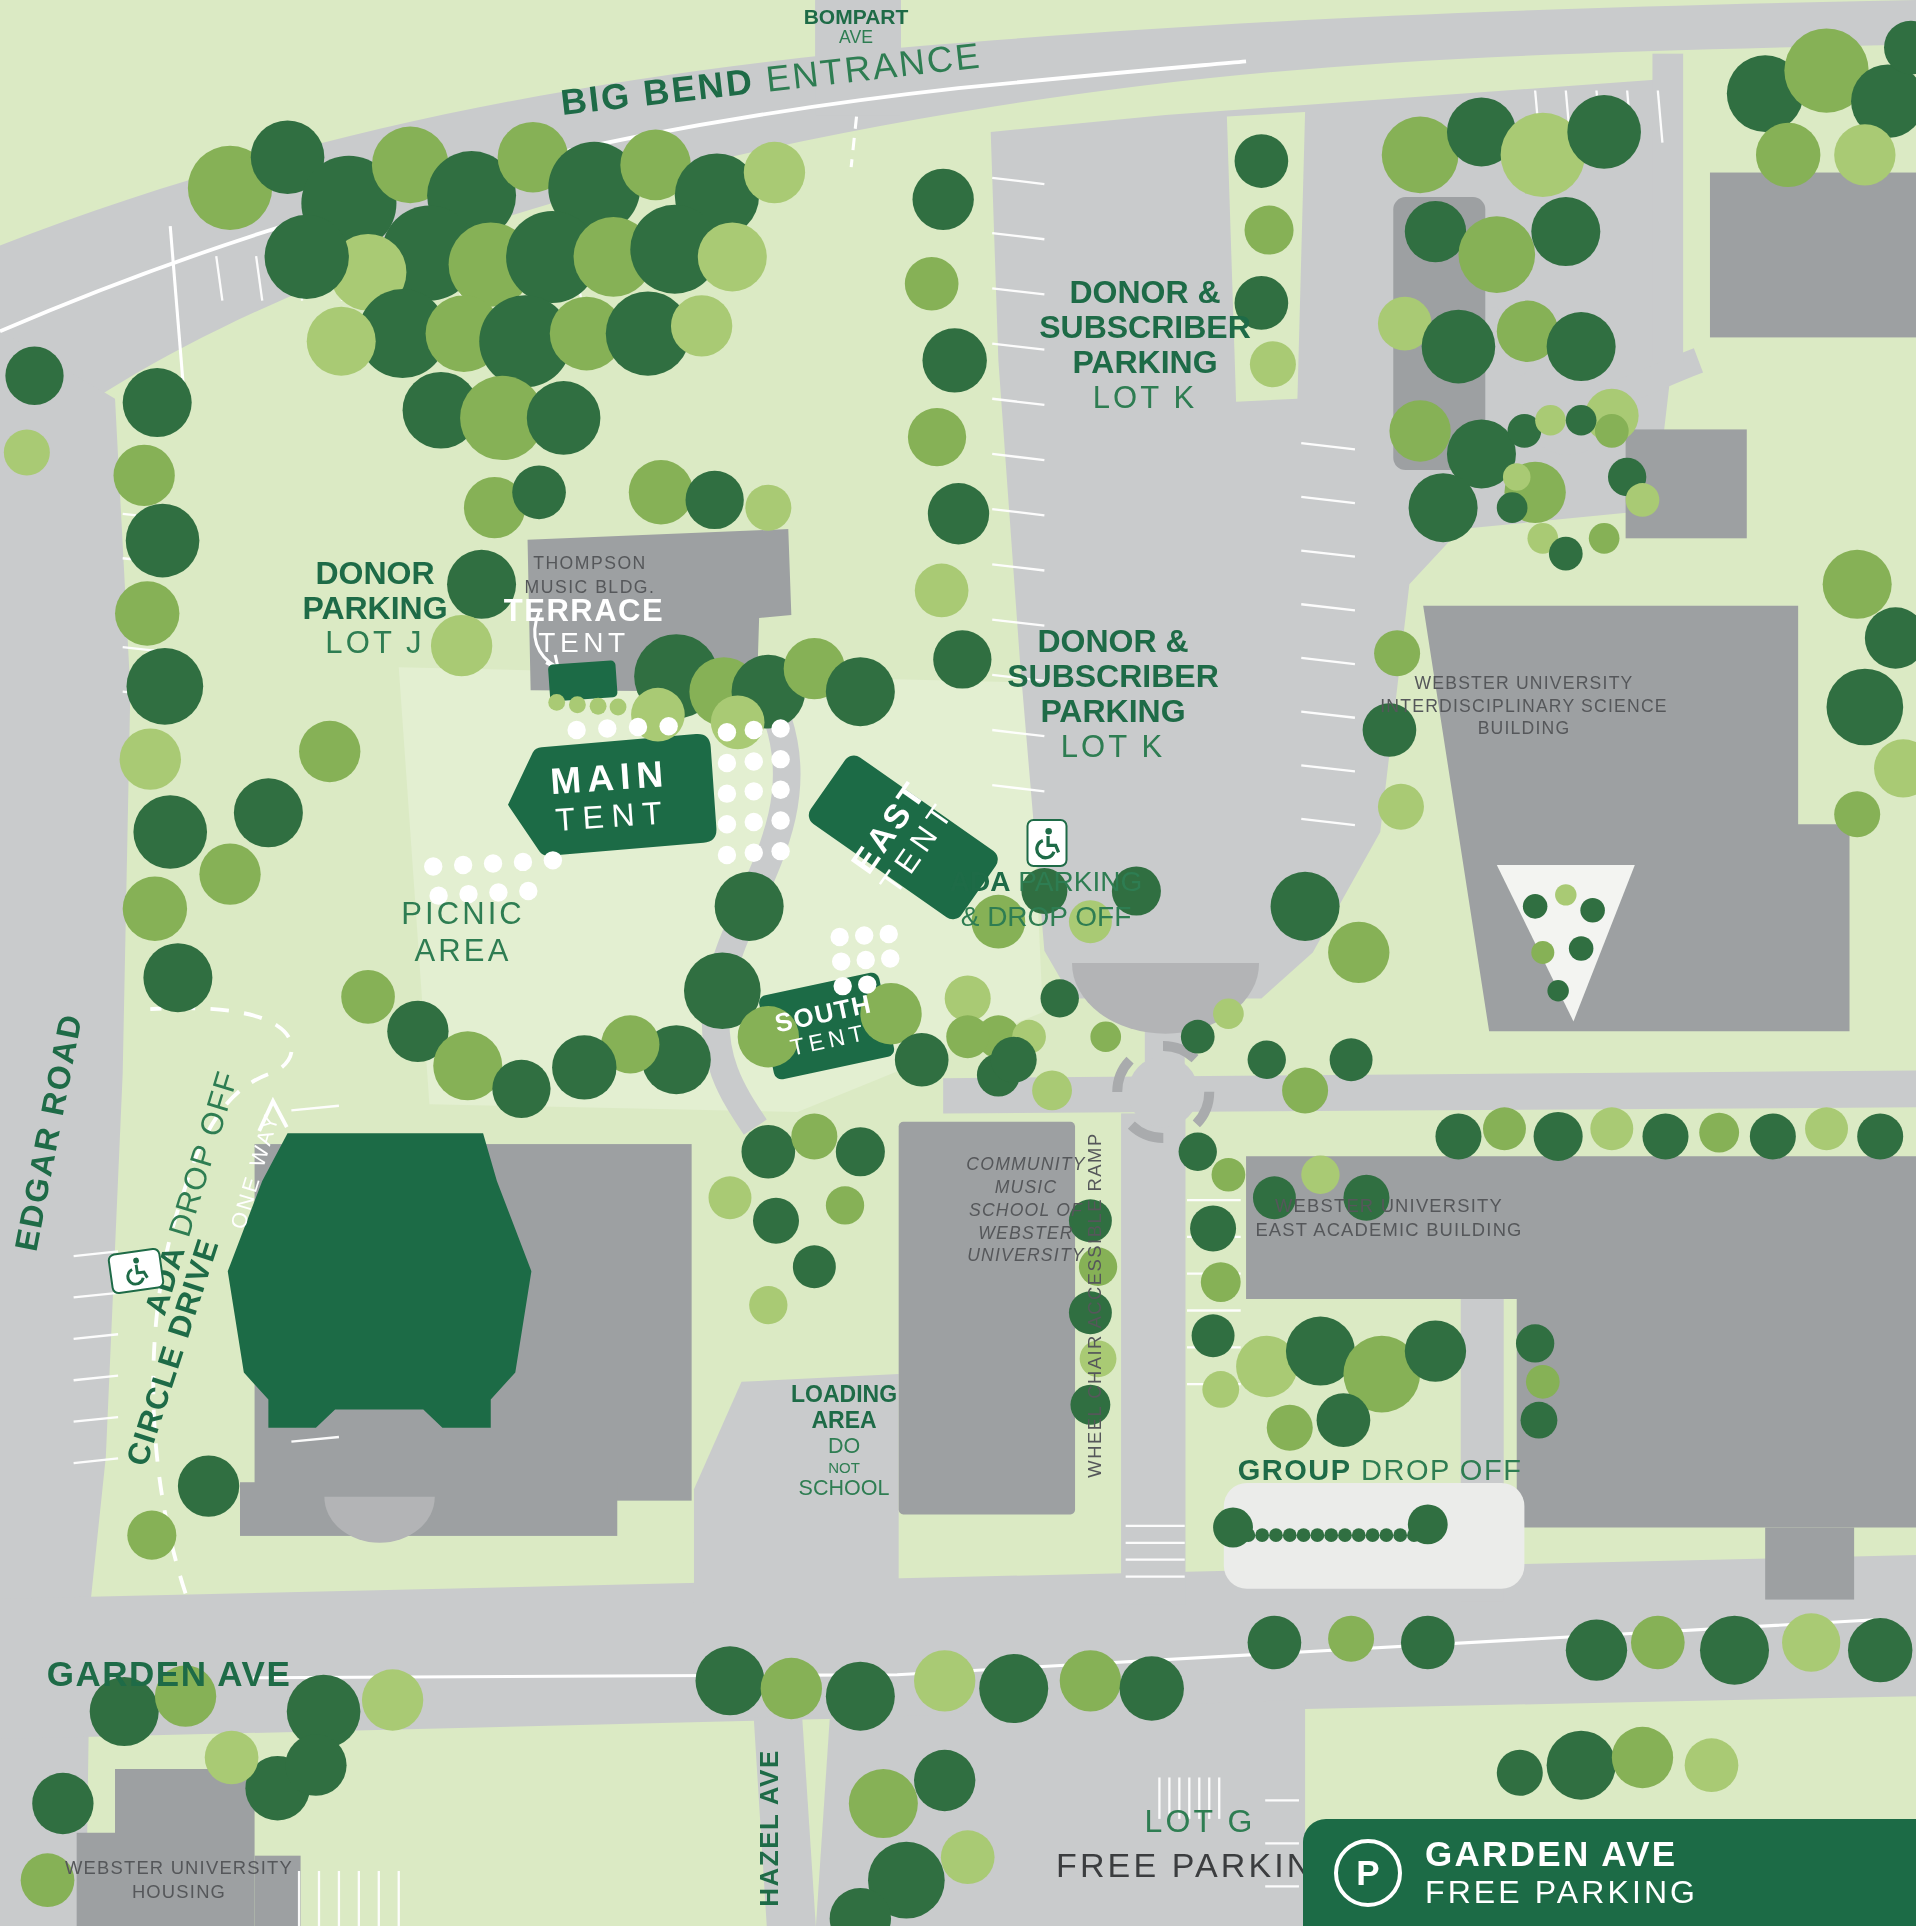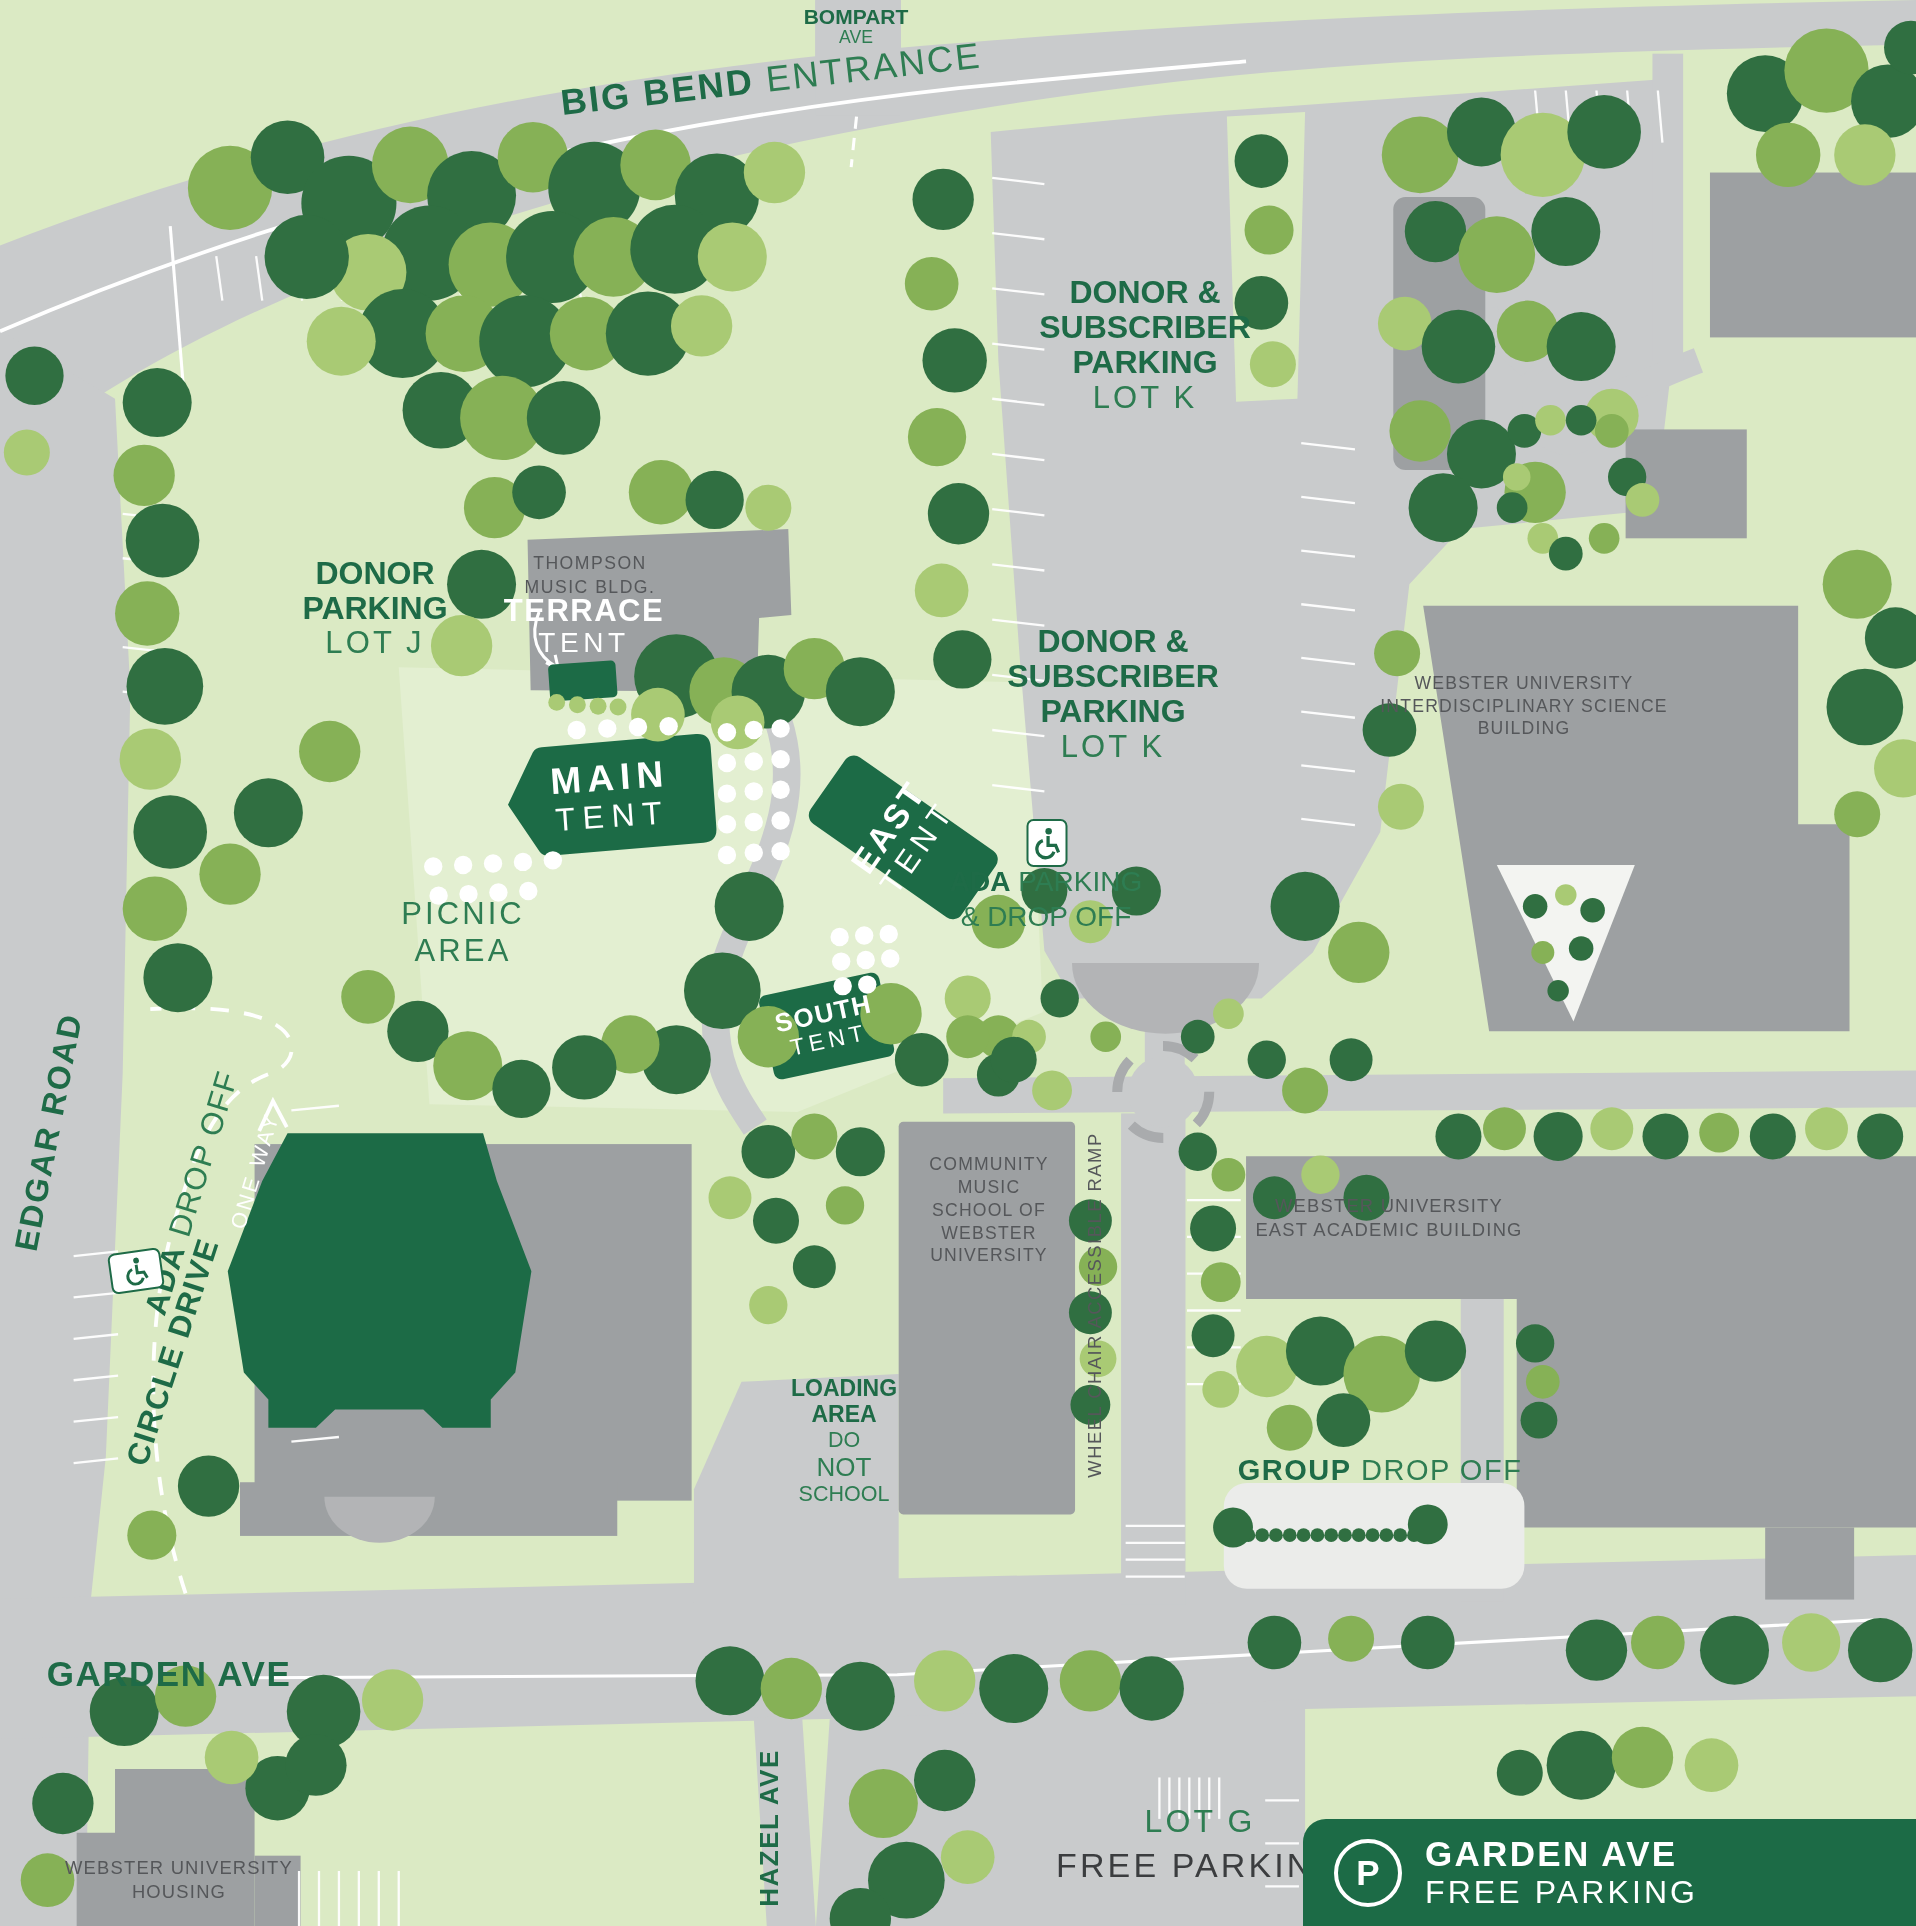--- a/index.html
+++ b/index.html
@@ -561,33 +561,33 @@
 
 <div class="iconbox" style="left:136px;top:1271px;width:49px;height:37px;transform:translate(-50%,-50%) rotate(-8deg);">
   <svg width="26" height="29" viewBox="0 0 24 28">
         <circle cx="13" cy="4" r="2.8" fill="#1e6b47"></circle>
   <path d="M12.5 8 L12.5 16 L19 16 L21.5 22" stroke="#1e6b47" stroke-width="2.8" fill="none"></path>
   <path d="M8 12 A7.5 7.5 0 1 0 17.5 21.5" stroke="#1e6b47" stroke-width="2.8" fill="none"></path>
       </svg>
     </div>
 
 
-<div class="lbl gray" style="left:989px;top:1210px;font-size:17.6px;letter-spacing:1.2px;line-height:1.3;">
+<div class="lbl gray" style="left:1026px;top:1210px;font-size:17.6px;letter-spacing:1.2px;line-height:1.3;font-style:italic;">
   <div>COMMUNITY</div>
       <div>MUSIC</div>
   <div>SCHOOL OF</div>
       <div>WEBSTER</div>
   <div>UNIVERSITY</div>
     </div>
 
 <div class="lbl" style="left:844px;top:1441px;font-size:23px;line-height:1.15;">
   <div class="b">LOADING</div>
       <div class="b">AREA</div>
   <div class="r" style="font-size:21.5px">DO</div>
-  <div class="r" style="font-size:26px">NOT</div>
+  <div class="r" style="font-size:15px">NOT</div>
   <div class="r" style="font-size:21.5px">SCHOOL</div>
     </div>
 
 <div class="lbl gray" style="left:1095px;top:1305px;font-size:18.4px;letter-spacing:1.5px;transform:translate(-50%,-50%) rotate(-90deg);"><span>WHEEL CHAIR ACCESSIBLE RAMP</span></div>
 
 <div class="lbl gray" style="left:1524px;top:706px;font-size:17.6px;letter-spacing:1.2px;line-height:1.28;">
   <div>WEBSTER UNIVERSITY</div>
       <div>INTERDISCIPLINARY SCIENCE</div>
       <div>BUILDING</div>
     </div>

